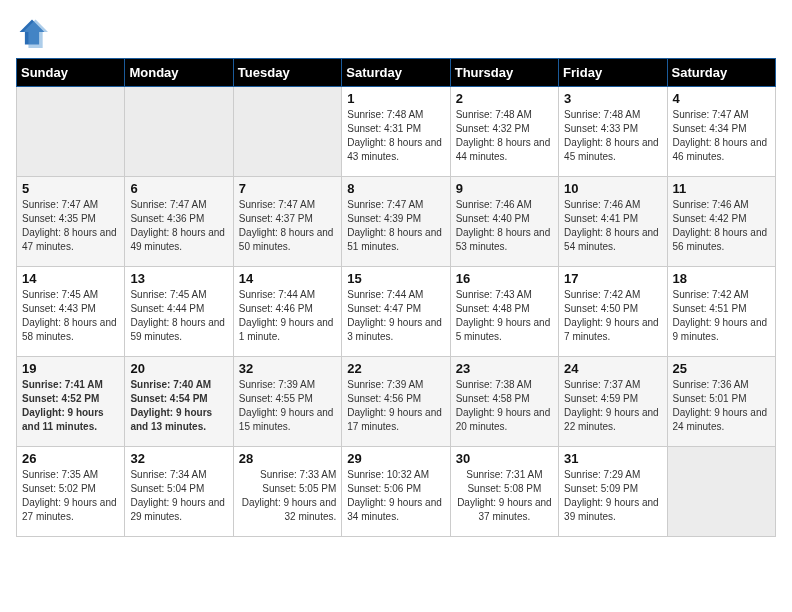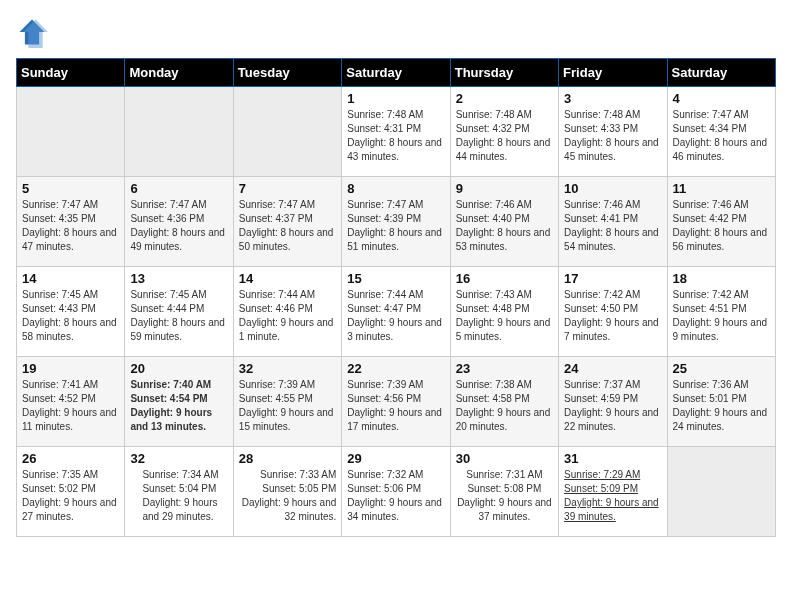--- a/index.html
+++ b/index.html
@@ -239,21 +239,21 @@
         <td>
           <div class="day-num">18</div>
           <div class="day-info" style="white-space: pre-line;">Sunrise: 7:42 AM
 Sunset: 4:51 PM
 Daylight: 9 hours and 9 minutes.</div>
         </td>
       </tr>
       <tr>
         <td>
           <div class="day-num">19</div>
-          <div class="day-info" style="white-space: pre-line;">Sunrise: 7:41 AM
+          <div class="day-info" style="white-space: pre-line; font-weight: bold;">Sunrise: 7:41 AM
 Sunset: 4:52 PM
 Daylight: 9 hours and 11 minutes.</div>
         </td>
         <td>
           <div class="day-num">20</div>
           <div class="day-info" style="white-space: pre-line; font-weight: bold;">Sunrise: 7:40 AM
 Sunset: 4:54 PM
 Daylight: 9 hours and 13 minutes.</div>
         </td>
         <td>
@@ -289,44 +289,44 @@
       </tr>
       <tr>
         <td>
           <div class="day-num">26</div>
           <div class="day-info" style="white-space: pre-line;">Sunrise: 7:35 AM
 Sunset: 5:02 PM
 Daylight: 9 hours and 27 minutes.</div>
         </td>
         <td>
           <div class="day-num">32</div>
-          <div class="day-info" style="white-space: pre-line; margin-left: 12px;">Sunrise: 7:34 AM
+          <div class="day-info" style="white-space: pre-line;">Sunrise: 7:34 AM
 Sunset: 5:04 PM
 Daylight: 9 hours and 29 minutes.</div>
         </td>
         <td>
           <div class="day-num">28</div>
           <div class="day-info" style="white-space: pre-line; text-align: right;">Sunrise: 7:33 AM
 Sunset: 5:05 PM
 Daylight: 9 hours and 32 minutes.</div>
         </td>
         <td>
           <div class="day-num">29</div>
-          <div class="day-info" style="white-space: pre-line;">Sunrise: 7:32 AM
+          <div class="day-info" style="white-space: pre-line;">Sunrise: 10:32 AM
 Sunset: 5:06 PM
 Daylight: 9 hours and 34 minutes.</div>
         </td>
         <td>
           <div class="day-num">30</div>
           <div class="day-info" style="white-space: pre-line; text-align: center;">Sunrise: 7:31 AM
 Sunset: 5:08 PM
 Daylight: 9 hours and 37 minutes.</div>
         </td>
         <td>
           <div class="day-num">31</div>
-          <div class="day-info" style="white-space: pre-line; text-decoration: underline;">Sunrise: 7:29 AM
+          <div class="day-info" style="white-space: pre-line;">Sunrise: 7:29 AM
 Sunset: 5:09 PM
 Daylight: 9 hours and 39 minutes.</div>
         </td>
         <td class="shaded"></td>
       </tr>
     </tbody>
 </table>
 
 </body></html>

